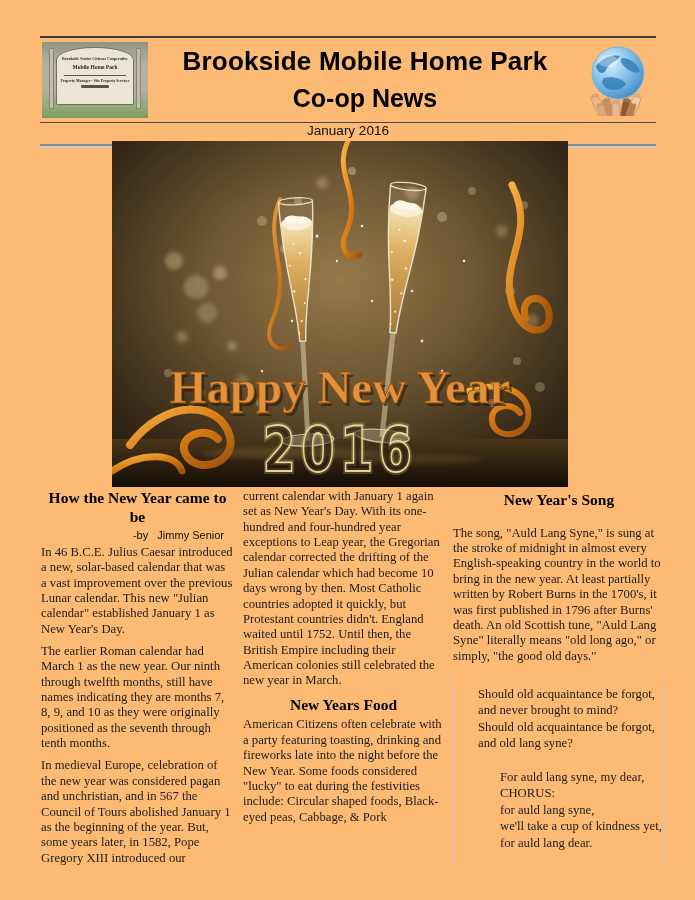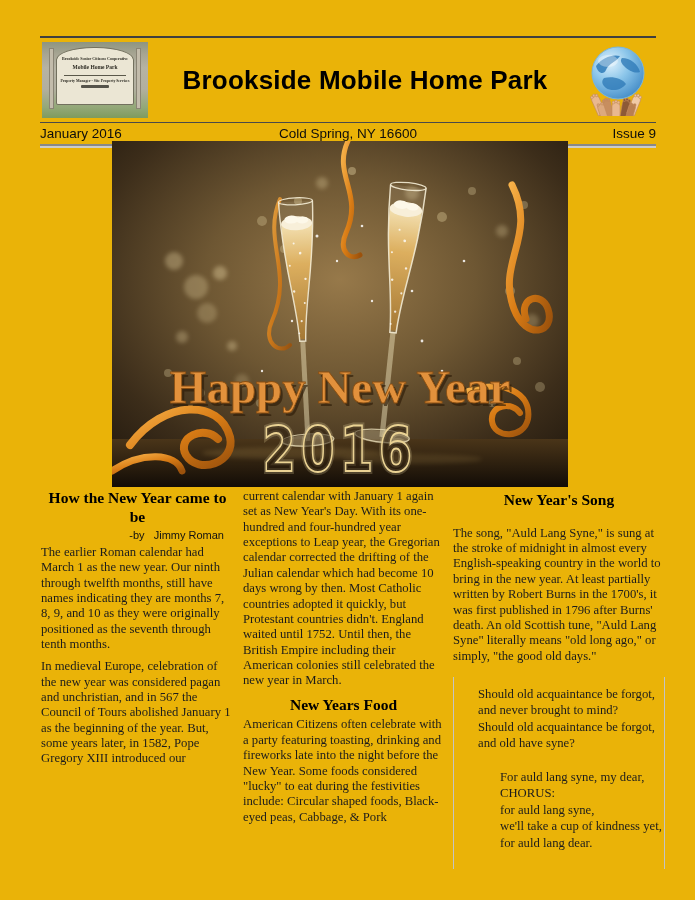--- a/index.html
+++ b/index.html
@@ -1,38 +1,38 @@
 <!DOCTYPE html>
 <html><head>
 <meta charset="utf-8">
 <style>
   html,body{margin:0;padding:0;}
   body{width:695px;height:900px;background:#ffffff;font-family:"Liberation Serif",serif;color:#1b1b1b;overflow:hidden;}
-  .page{position:relative;width:695px;height:900px;background:#eab308;}
+  .page{position:relative;width:695px;height:900px;background:#fdba74;}
 
   
   .header{position:absolute;left:40px;top:36px;width:616px;}
   .top-rule{height:2px;background:#3f3f3f;}
   .masthead{display:flex;align-items:center;height:82px;border-bottom:1px solid #4a4a4a;padding:1px 2px;}
   .logo-sign{width:106px;height:76px;position:relative;flex:0 0 auto;overflow:hidden;
     background:linear-gradient(180deg,#8e9581 0%,#a7a593 16%,#b6b3a3 34%,#b2af9f 62%,#93a878 86%,#7e9b5e 100%);}
   .sign-board{position:absolute;left:13%;right:13%;top:6%;height:74%;background:#ebe6d4;border:1px solid #72705e;
     border-radius:48% 48% 2px 2px / 22% 22% 2px 2px;display:flex;flex-direction:column;align-items:center;overflow:hidden;}
   .sign-line1{font-size:4px;font-weight:bold;color:#2e2c24;margin-top:8px;white-space:nowrap;}
   .sign-line2{font-size:5.5px;font-weight:bold;color:#2e2c24;margin-top:3px;white-space:nowrap;}
   .sign-rule{width:82%;border-top:1px solid #5a584a;margin-top:5px;}
   .sign-line3{font-size:3.8px;font-weight:bold;color:#2e2c24;margin-top:3px;white-space:nowrap;}
   .sign-line4{width:36%;height:3px;background:#55534a;margin-top:2px;border-radius:1px;}
   .sign-post{position:absolute;top:8%;bottom:12%;width:3px;background:#c3bcab;border:1px solid #8a8474;}
   .sign-post.left{left:7%;} .sign-post.right{right:7%;}
   .title-block{flex:1;text-align:center;font-family:"Liberation Sans",sans-serif;font-weight:bold;color:#000;}
   .title-line1{font-size:26px;line-height:1.1;letter-spacing:0.2px;}
   .title-line2{font-size:25px;line-height:1.1;margin-top:9px;}
   .globe{width:72px;height:72px;flex:0 0 auto;}
-  .dateline{display:flex;align-items:center;height:21px;font-family:"Liberation Sans",sans-serif;font-size:13.5px;color:#0d0d0d;}
+  .dateline{display:flex;align-items:center;height:21px;font-family:"Liberation Sans",sans-serif;font-size:13.5px;color:#0d0d0d;flex-direction:column;}
   .dl-left{flex:1;text-align:left;}
   .dl-center{flex:1.4;text-align:center;}
   .dl-right{flex:1;text-align:right;}
   .bottom-band{height:4px;background:linear-gradient(180deg,#898989 0 50%,#cdcdcd 50% 100%);}
 
   
   .hero{position:absolute;left:112px;top:141px;width:456px;height:346px;border-radius:20px;}
   .hero svg{display:block;}
 
   
@@ -64,20 +64,21 @@
         <div class="sign-board">
           <div class="sign-line1">Brookside Senior Citizens Cooperative</div>
           <div class="sign-line2">Mobile Home Park</div>
           <div class="sign-rule"></div>
           <div class="sign-line3">Property Manager - Site Property Services</div>
           <div class="sign-line4"></div>
         </div>
       </div>
       <div class="title-block">
         <div class="title-line1">Brookside Mobile Home Park</div>
+        <div class="title-line2">Co-op News</div>
       </div>
       <svg class="globe" viewBox="0 0 72 72">
         <defs>
           <radialGradient id="globeGrad" cx="35%" cy="30%" r="80%">
             <stop offset="0%" stop-color="#dff1fc"></stop>
             <stop offset="45%" stop-color="#8cc6ea"></stop>
             <stop offset="100%" stop-color="#3d87c4"></stop>
           </radialGradient>
         </defs>
         <circle cx="36" cy="29" r="26" fill="url(#globeGrad)" stroke="#7ab6dd" stroke-width="1"></circle>
@@ -256,40 +257,41 @@
         <text transform="scale(0.92,1.2)" x="0" y="0" text-anchor="middle" font-family="'DejaVu Sans',sans-serif" font-weight="bold" font-size="52" letter-spacing="6" fill="none" stroke="#f4e2a8" stroke-width="5" opacity="0.22">2016</text>
         <text transform="scale(0.92,1.2)" x="0" y="0" text-anchor="middle" font-family="'DejaVu Sans',sans-serif" font-weight="bold" font-size="52" letter-spacing="6" fill="#2a1c0c" fill-opacity="0.5" stroke="#ead293" stroke-width="1.6">2016</text>
       </g>
     </svg>
   </div>
 
   <div class="content">
 
     <div class="col1">
       <div class="art-heading">How the New Year came to be</div>
-      <div class="byline">-by   Jimmy Roman</div>
+      <div class="byline">-by   Jimmy Senior</div>
+      <p class="para">In 46 B.C.E. Julius Caesar introduced a new, solar-based calendar that was a vast improvement over the previous Lunar calendar.  This new "Julian calendar" established January 1 as New Year's Day.</p>
       <p class="para">The earlier Roman calendar had March 1 as the new year.  Our ninth through twelfth months, still have names indicating they are months 7, 8, 9, and 10 as they were originally positioned as the seventh through tenth months.</p>
       <p class="para">In medieval Europe, celebration of the new year was considered pagan and unchristian, and in 567 the Council of Tours abolished January 1 as the beginning of the year.  But, some years later, in 1582, Pope Gregory XIII introduced our</p>
     </div>
 
     <div class="col2">
       <p class="para">current calendar with January 1 again set as New Year's Day. With its one-hundred and four-hundred year exceptions to Leap year, the Gregorian calendar corrected the drifting of the Julian calendar which had become 10 days wrong by then. Most Catholic countries adopted it quickly, but Protestant countries didn't.  England waited until 1752. Until then, the British Empire including their American colonies still celebrated the new year in March.</p>
       <div class="art-heading">New Years Food</div>
       <p class="para">American Citizens often celebrate with a party featuring toasting, drinking and fireworks late into the night before the New Year. Some foods considered "lucky" to eat during the festivities include: Circular shaped foods, Black-eyed peas, Cabbage, &amp; Pork</p>
     </div>
 
     <div class="col3">
       <div class="art-heading">New Year's Song</div>
       <p class="para">The song, "Auld Lang Syne," is sung at the stroke of midnight in almost every English-speaking country in the world to bring in the new year. At least partially written by Robert Burns in the 1700's, it was first published in 1796 after Burns' death. An old Scottish tune, "Auld Lang Syne" literally means "old long ago," or simply, "the good old days."</p>
       <div class="lyrics">
         <div class="verse">
           <div class="lyric-line">Should old acquaintance be forgot,</div>
           <div class="lyric-line">and never brought to mind?</div>
           <div class="lyric-line">Should old acquaintance be forgot,</div>
-          <div class="lyric-line">and old have syne?</div>
+          <div class="lyric-line">and old lang syne?</div>
         </div>
         <div class="chorus">
           <div class="lyric-line">For auld lang syne, my dear,</div>
           <div class="lyric-line">CHORUS:</div>
           <div class="lyric-line">for auld lang syne,</div>
           <div class="lyric-line">we'll take a cup of kindness yet,</div>
           <div class="lyric-line">for auld lang dear.</div>
         </div>
       </div>
     </div>

